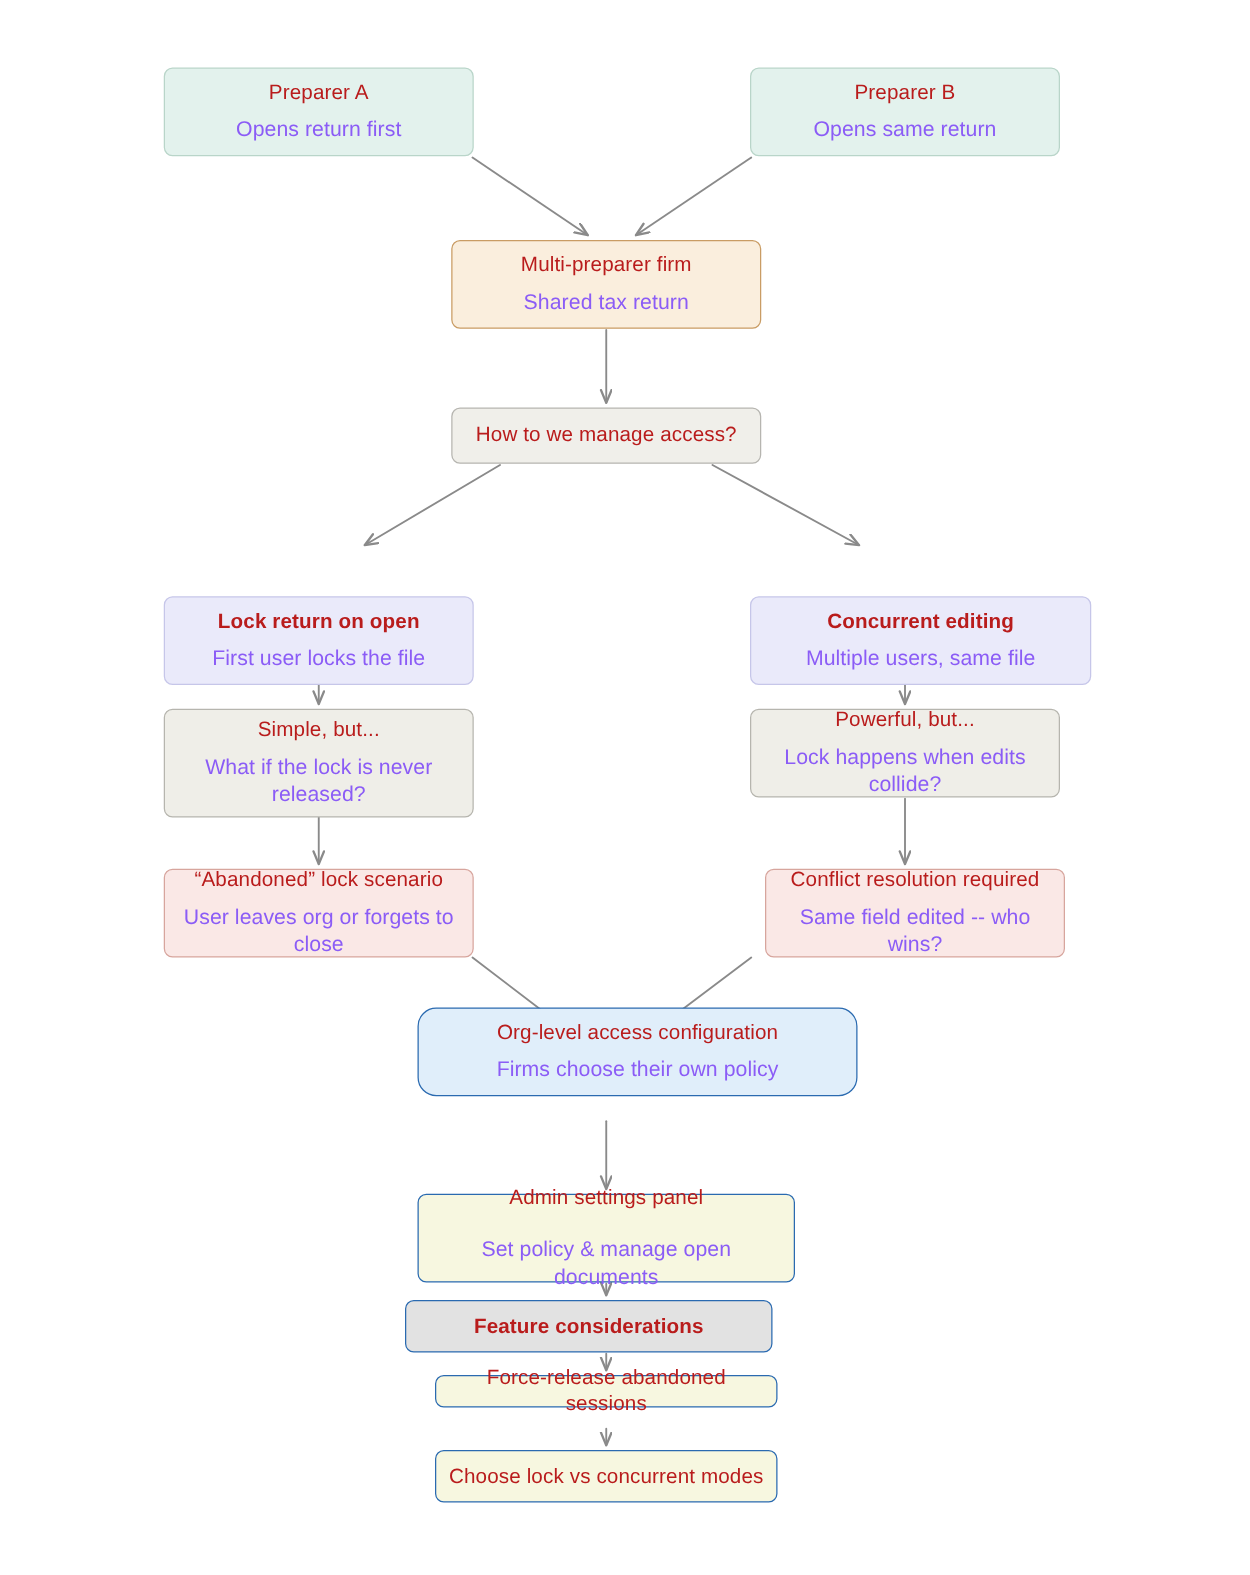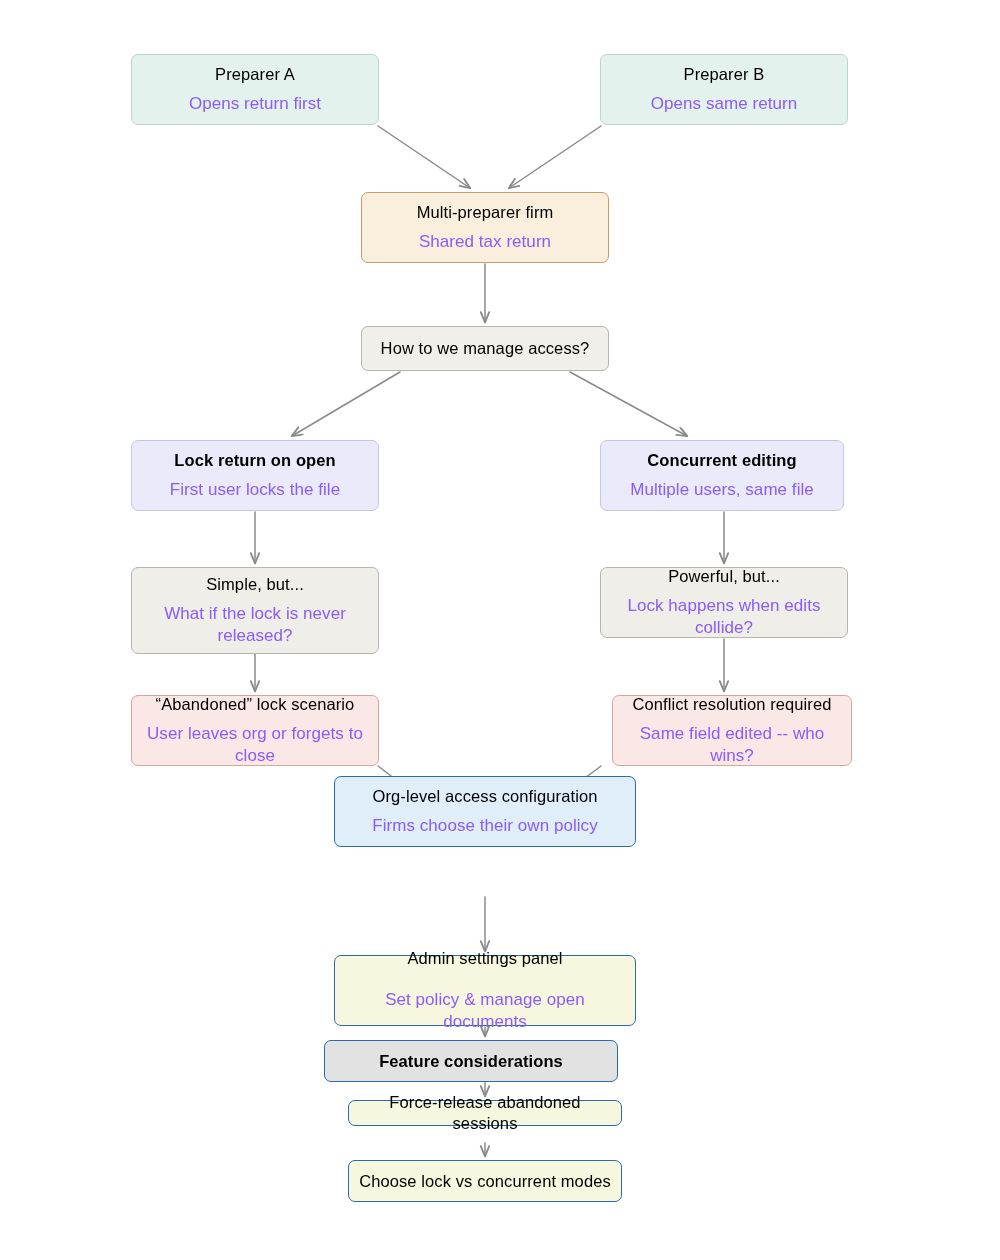--- a/index.html
+++ b/index.html
@@ -38,38 +38,38 @@
     display: flex;
     flex-direction: column;
     align-items: center;
     justify-content: center;
     text-align: center;
     padding: 0 10px;
   }
   .node .title {
     font-size: 16.5px;
     line-height: 1.25;
-    color: #000000;
+    color: #b91c1c;
     letter-spacing: .1px;
   }
   .node .sub {
     font-size: 17px;
     line-height: 1.3;
     color: #8b5cf6;
     margin-top: 9px;
     letter-spacing: .05px;
   }
   .node.bold-title .title { font-weight: 700; }
   .node.only-title .title { margin: 0; }
 
   
   .v-green  { background:#e3f2ed; border-color:#b9d5c9; }
   .v-orange { background:#faeedd; border-color:#c99c64; }
   .v-gray   { background:#f0efea; border-color:#b6b5b0; }
-  .v-purple { background:#eaeafa; border-color:#c6c6e9; }
+  .v-purple { background:#eaeafa; border-color:#c6c6e9;margin-top:37px; }
   .v-beige  { background:#efeee8; border-color:#b6b5ae; }
   .v-pink   { background:#fae8e6; border-color:#d7a59d; }
   .v-blue   { background:#e0eefa; border-color:#2a6ab0; }
   .v-cream  { background:#f7f7e0; border-color:#2a6ab0;gap:12px; }
   .v-slate  { background:#e2e2e2; border-color:#2a6ab0; }
 </style>
 </head>
 <body>
 
 <div id="canvas">
@@ -112,41 +112,41 @@
         <div class="title">Multi-preparer firm</div>
         <div class="sub">Shared tax return</div>
       </div>
       <div class="node v-gray only-title" style="left: 361px; top: 326px; width: 248px; height: 45px; align-items: center;">
         <div class="title">How to we manage access?</div>
       </div>
       <div class="node v-purple bold-title" style="left: 131px; top: 440px; width: 248px; height: 71px;">
         <div class="title">Lock return on open</div>
         <div class="sub">First user locks the file</div>
       </div>
-      <div class="node v-purple bold-title" style="left: 600px; top: 440px; width: 244px; height: 71px;">
+      <div class="node v-purple bold-title" style="left: 600px; top: 440px; width: 273px; height: 71px;">
         <div class="title">Concurrent editing</div>
         <div class="sub">Multiple users, same file</div>
       </div>
       <div class="node v-beige" style="left: 131px; top: 567px; width: 248px; height: 87px;">
         <div class="title">Simple, but...</div>
         <div class="sub">What if the lock is never released?</div>
       </div>
       <div class="node v-beige" style="left: 600px; top: 567px; width: 248px; height: 71px;">
         <div class="title">Powerful, but...</div>
         <div class="sub">Lock happens when edits collide?</div>
       </div>
       <div class="node v-pink" style="left: 131px; top: 695px; width: 248px; height: 71px;">
         <div class="title">“Abandoned” lock scenario</div>
         <div class="sub">User leaves org or forgets to close</div>
       </div>
       <div class="node v-pink" style="left: 592px; top: 695px; width: 240px; height: 71px; margin-left: 20px;">
         <div class="title">Conflict resolution required</div>
         <div class="sub">Same field edited -- who wins?</div>
       </div>
-      <div class="node v-blue" style="left: 334px; top: 776px; width: 302px; height: 71px;">
+      <div class="node v-blue" style="left: 334px; top: 806px; width: 352px; height: 71px; border-radius: 15px;">
         <div class="title">Org-level access configuration</div>
         <div class="sub">Firms choose their own policy</div>
       </div>
       <div class="node v-cream" style="left: 334px; top: 955px; width: 302px; height: 71px;">
         <div class="title">Admin settings panel</div>
         <div class="sub">Set policy &amp; manage open documents</div>
       </div>
       <div class="node v-slate bold-title only-title" style="left: 324px; top: 1040px; width: 294px; height: 42px;">
         <div class="title">Feature considerations</div>
       </div>

